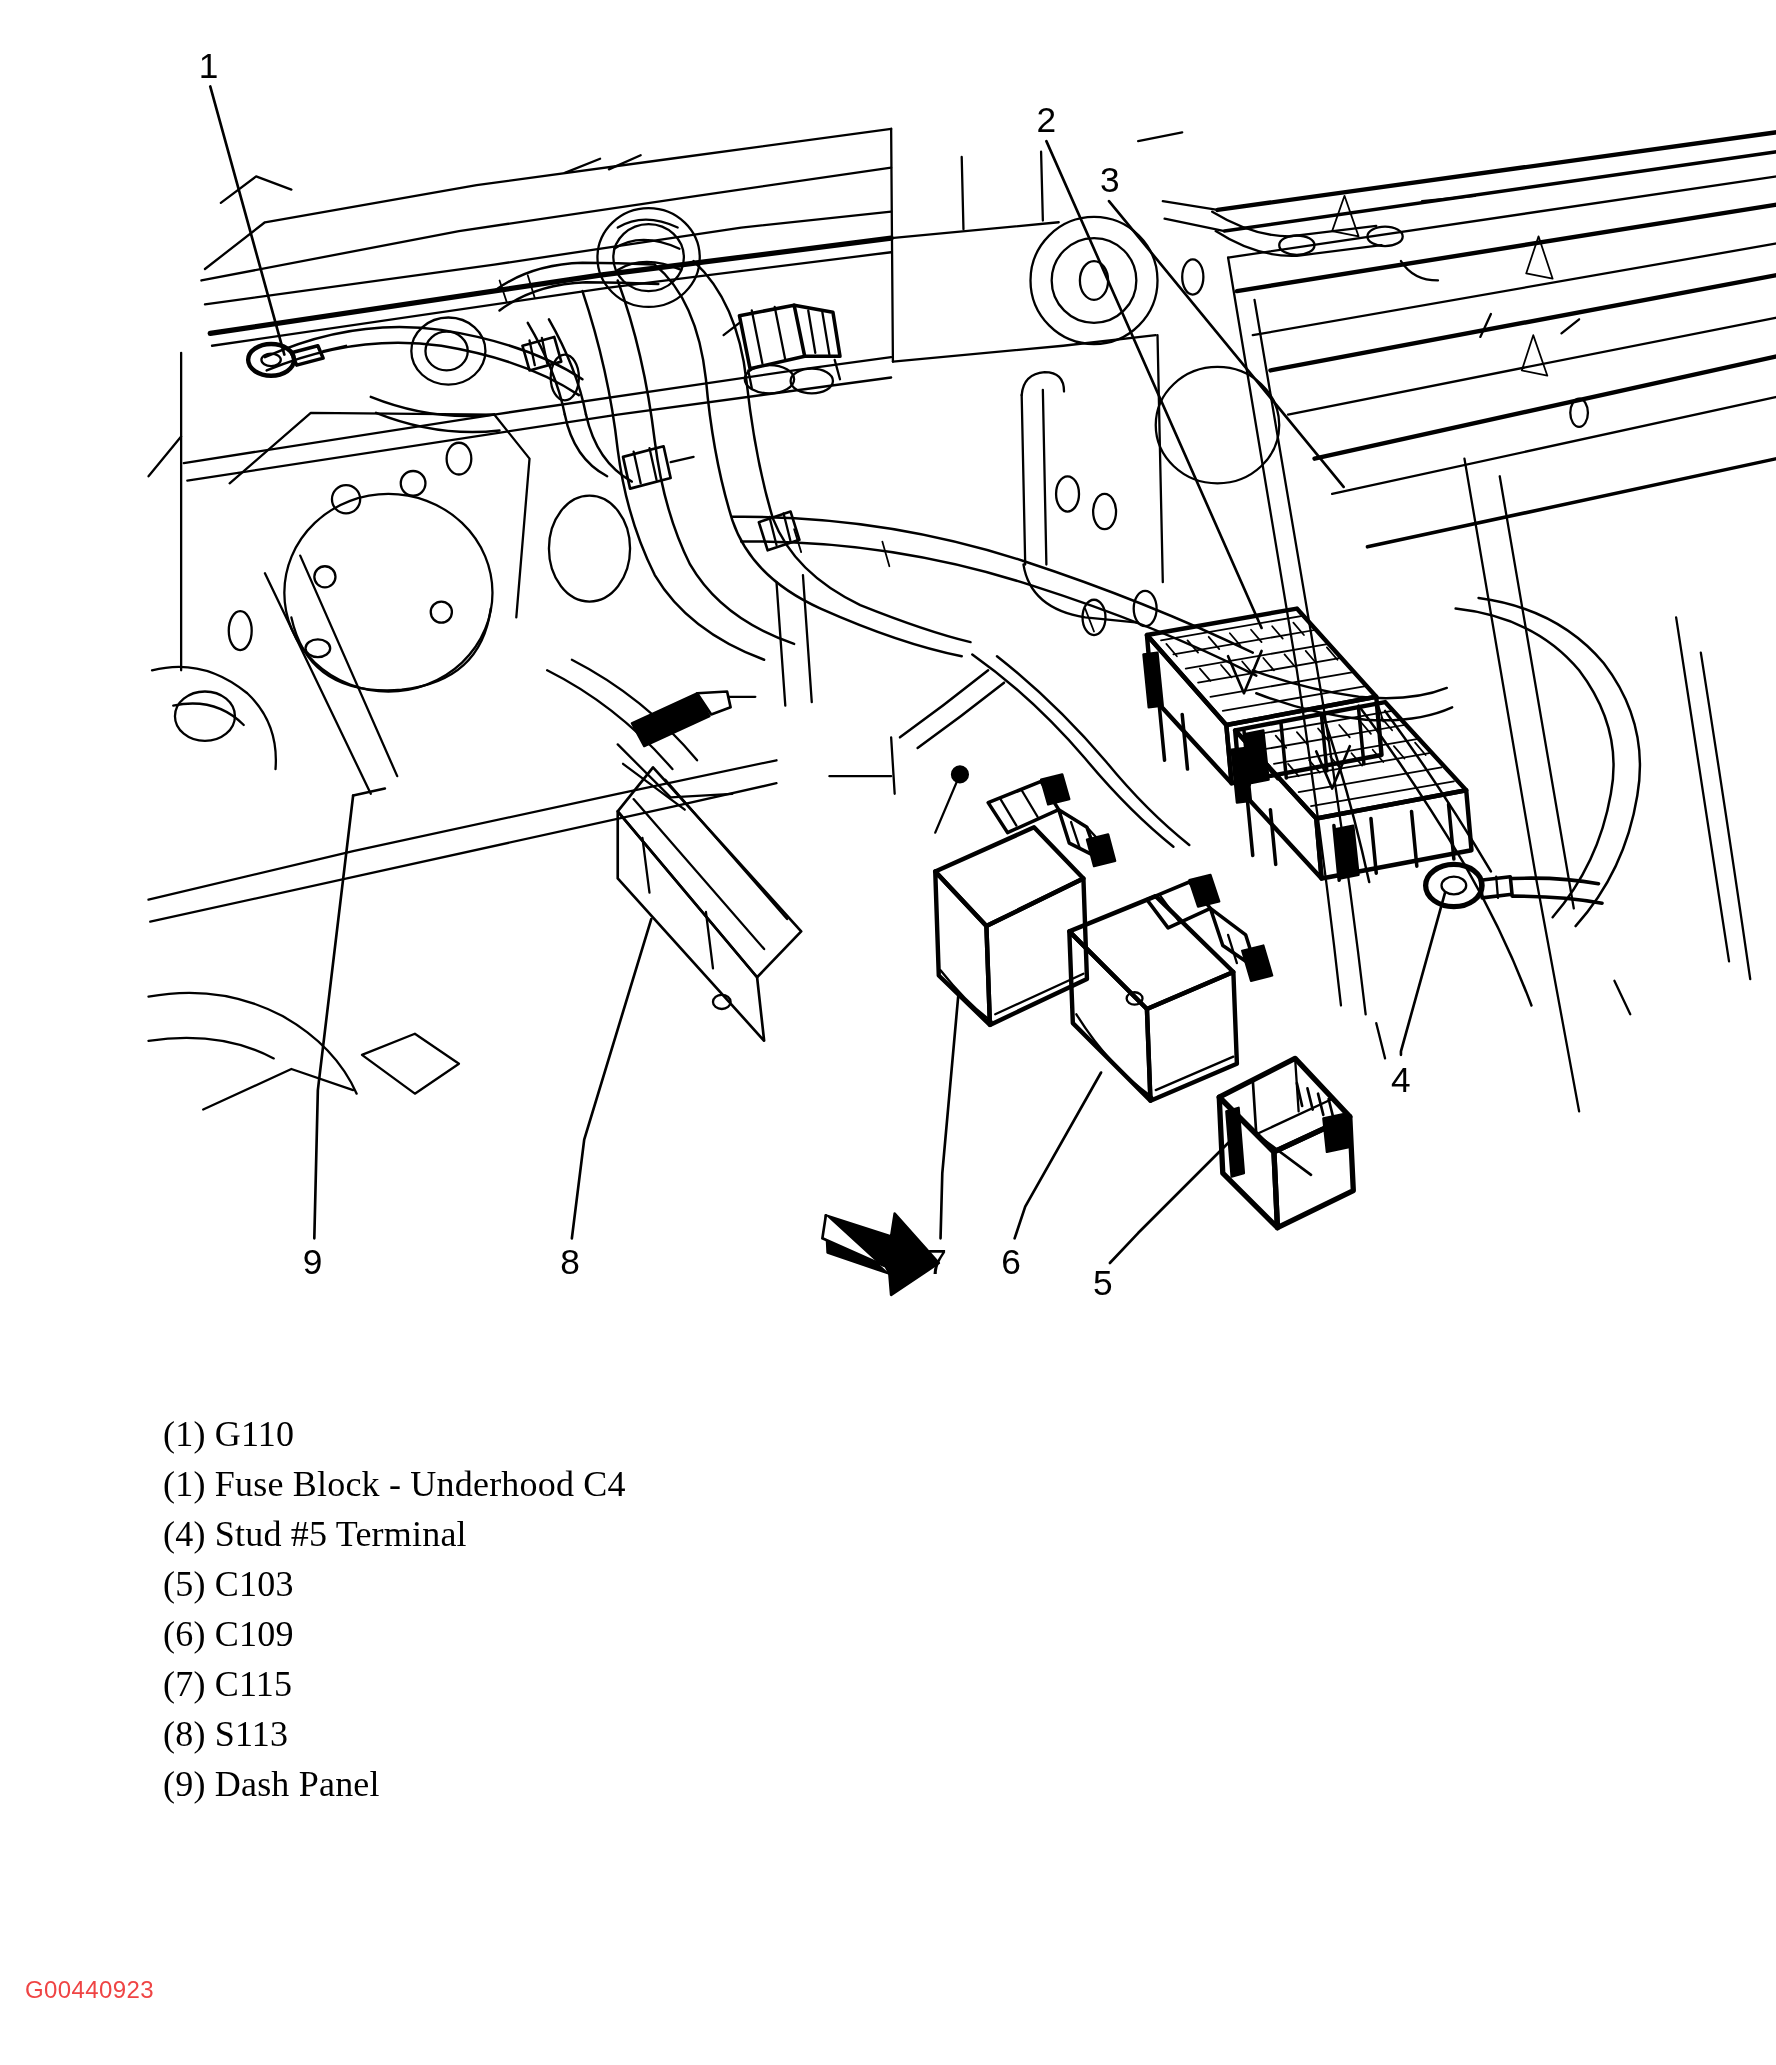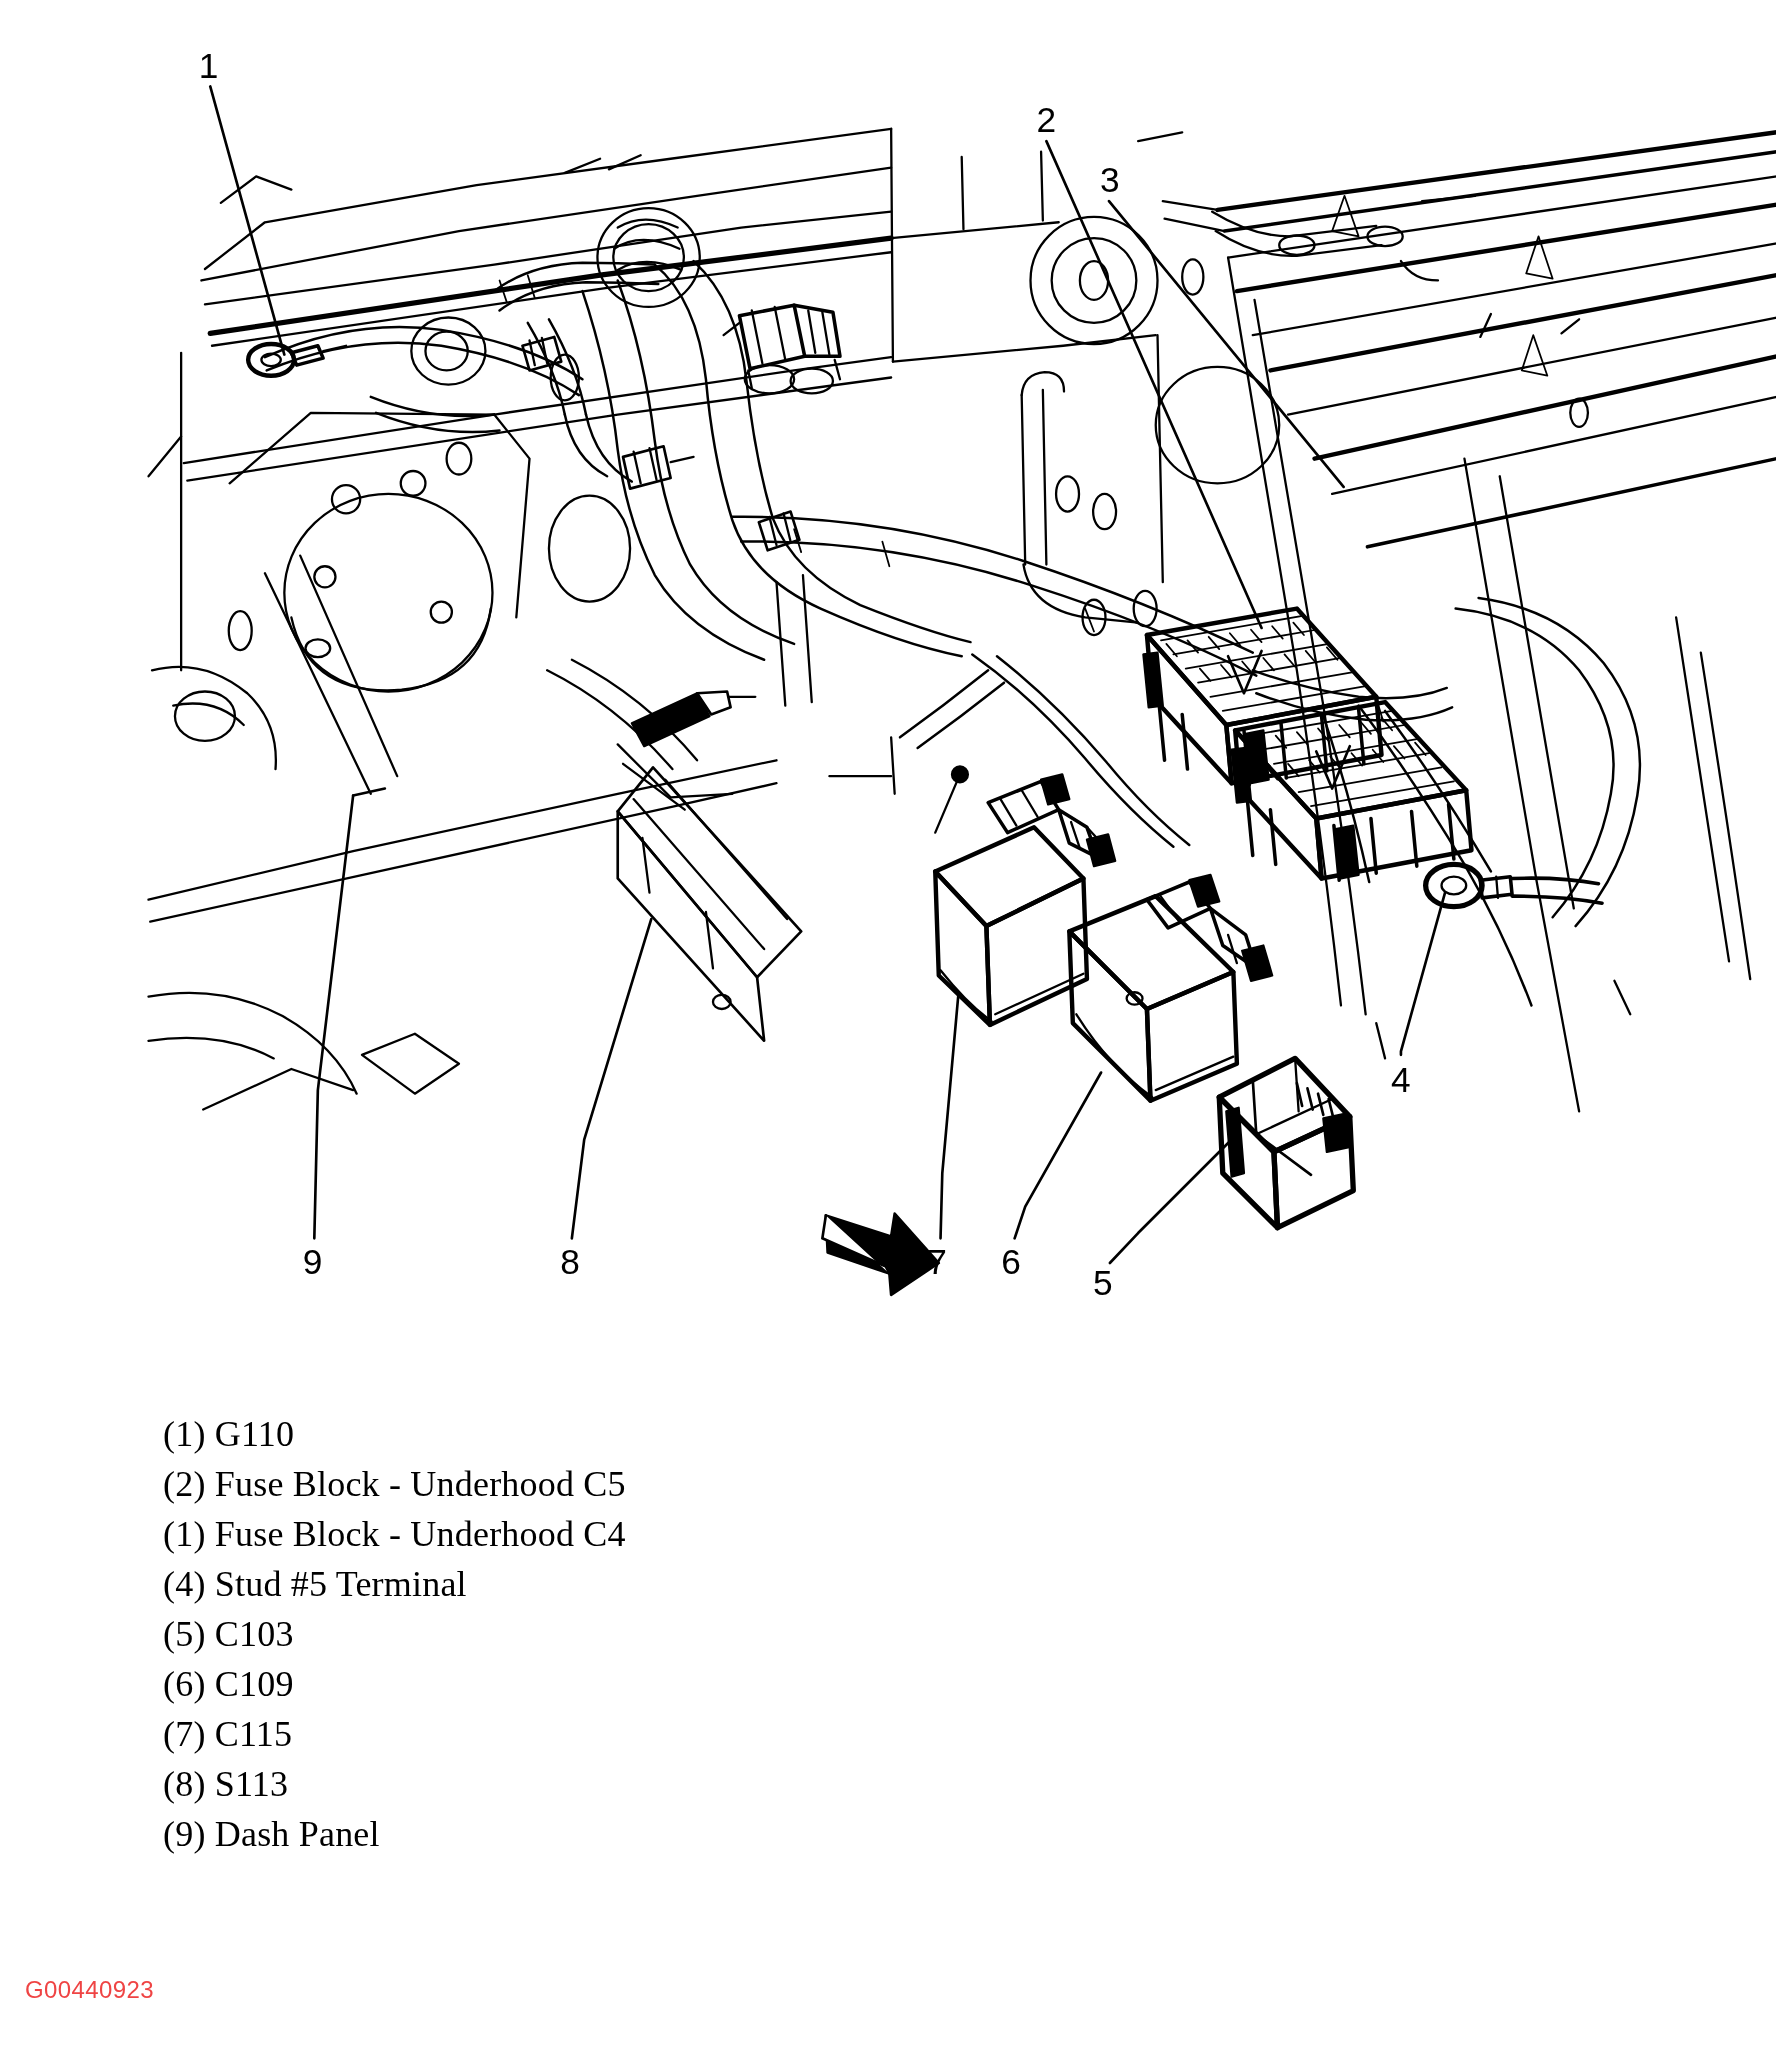--- a/index.html
+++ b/index.html
@@ -476,21 +476,20 @@
       <text x="1146" y="1444" text-anchor="middle">6</text>
       <text x="1062" y="1444" text-anchor="middle">7</text>
       <text x="646" y="1444" text-anchor="middle">8</text>
       <text x="354" y="1444" text-anchor="middle">9</text>
     </g>
 
   </svg>
 
   <div class="legend">
     <div class="legend-item">(1) G110</div>
-    <div class="legend-item">(2) Fuse Block - Underhood C5</div>
     <div class="legend-item">(1) Fuse Block - Underhood C4</div>
     <div class="legend-item">(4) Stud #5 Terminal</div>
     <div class="legend-item">(5) C103</div>
     <div class="legend-item">(6) C109</div>
     <div class="legend-item">(7) C115</div>
     <div class="legend-item">(8) S113</div>
     <div class="legend-item">(9) Dash Panel</div>
   </div>
 
   <div class="fig-id">G00440923</div>

